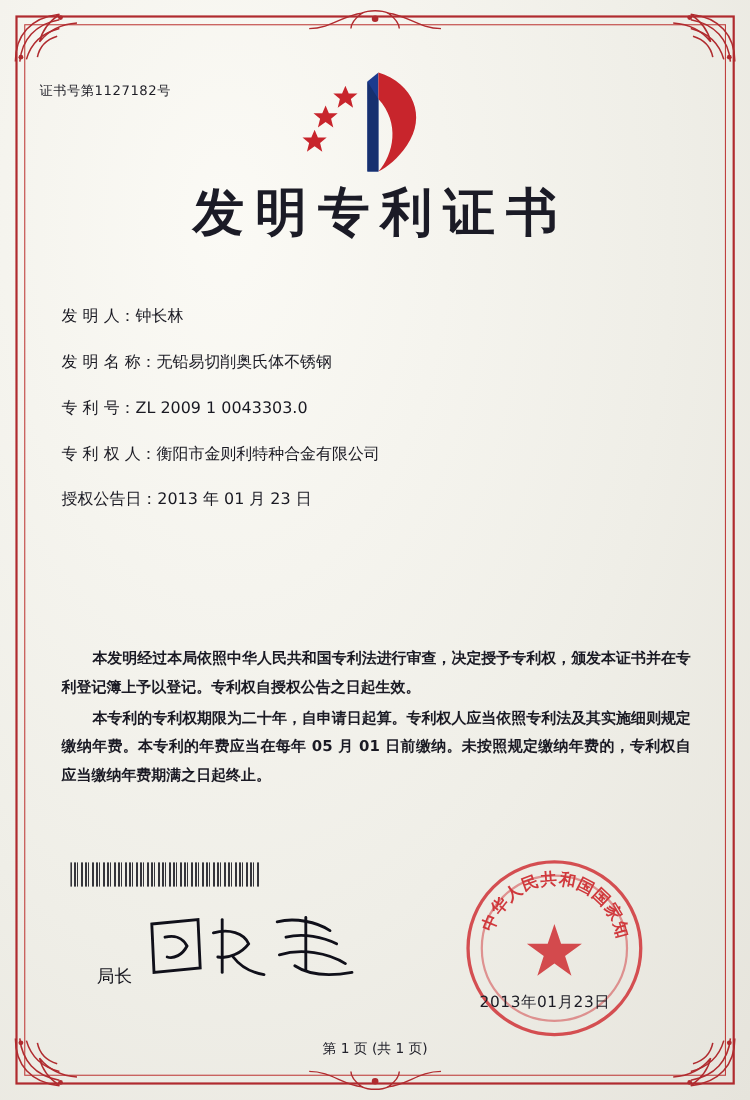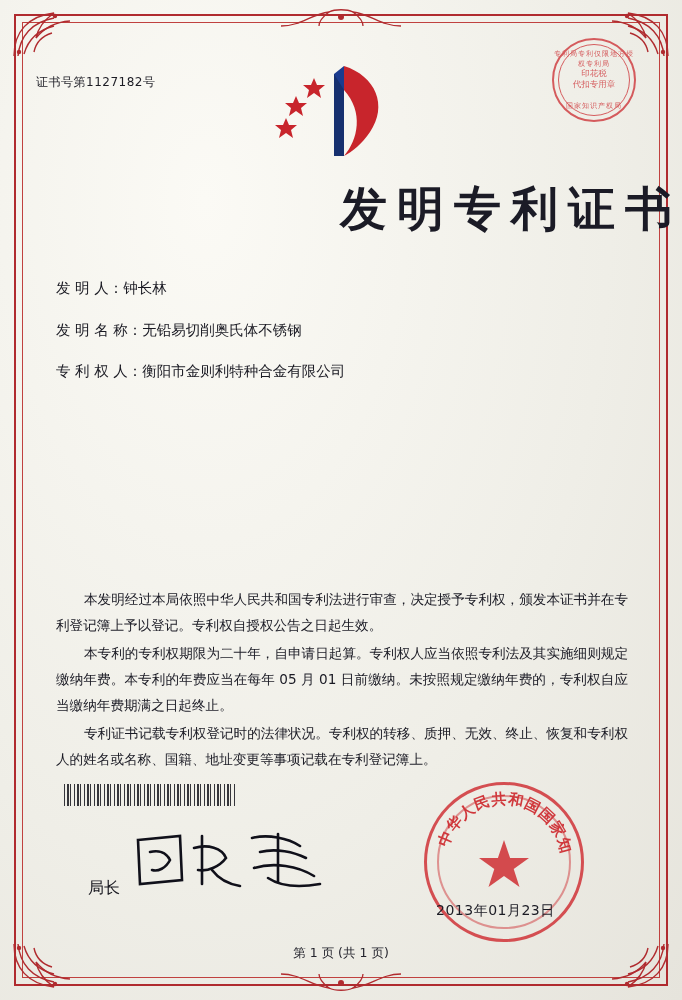--- a/index.html
+++ b/index.html
@@ -71,22 +71,22 @@
     position: absolute;
     left: 272px;
     top: 60px;
     width: 132px;
     height: 110px;
   }
   .title {
     position: absolute;
     left: 0;
     right: 0;
-    top: 178px;
-    text-align: right;
+    top: 162px;
+    text-align: center;
     font-size: 47px;
     font-weight: bold;
     letter-spacing: 10px;
     color: #1b1b26;
     font-family: "DejaVu Sans", "Liberation Sans", sans-serif;
     text-indent: 10px;
   }
 
   
   .seal-top {
@@ -156,20 +156,21 @@
   .paras {
     position: absolute;
     left: 56px;
     top: 586px;
     width: 572px;
     font-size: 13.6px;
     line-height: 26px;
     color: #1a1a24;
     font-family: "DejaVu Sans", "Liberation Sans", sans-serif;
     text-align: justify;
+    font-weight: bold;
   }
   .paras p {
     margin: 0 0 2px 0;
     text-indent: 28px;
   }
 
   
   .barcode {
     position: absolute;
     left: 64px;
@@ -320,48 +321,44 @@
         <polygon points="14,58 17,65 25,65 19,70 21,78 14,73 7,78 9,70 3,65 11,65"></polygon>
         <polygon points="24,36 27,43 35,43 29,48 31,56 24,51 17,56 19,48 13,43 21,43"></polygon>
         <polygon points="42,18 45,25 53,25 47,30 49,38 42,33 35,38 37,30 31,25 39,25"></polygon>
       </g>
       <path d="M62 14 L72 6 L72 96 L62 96 Z" fill="#1b3b8f"></path>
       <path d="M72 6 C104 16 116 46 98 72 C90 84 80 92 72 96 C86 80 92 52 72 30 Z" fill="#c8252c"></path>
       <path d="M62 14 L72 30 L72 96 L62 96 Z" fill="#16306f"></path>
     </svg>
   </div>
 
-  <div class="seal-top">
-    <div class="ring"></div>
-    <div class="arc-top">专利局专利仅限地方授权专利局</div>
-    <div class="mid">
-      <div>印花税</div>
-      <div>代扣专用章</div>
-    </div>
-    <div class="arc-bot">国家知识产权局</div>
-  </div>
 
   <div class="title">发明专利证书</div>
 
   <div class="fields">
     <div class="field">
       <span class="lbl">发 明 人：</span><span class="val">钟长林</span>
     </div>
     <div class="field">
       <span class="lbl">发 明 名 称：</span><span class="val">无铅易切削奥氏体不锈钢</span>
     </div>
     <div class="field">
+      <span class="lbl">专 利 号：</span><span class="val">ZL 2009 1 0043303.0</span>
+    </div>
+    <div class="field">
       <span class="lbl">专 利 权 人：</span><span class="val">衡阳市金则利特种合金有限公司</span>
+    </div>
+    <div class="field">
+      <span class="lbl">授权公告日：</span><span class="val">2013 年 01 月 23 日</span>
     </div>
   </div>
 
   <div class="paras">
     <p>本发明经过本局依照中华人民共和国专利法进行审查，决定授予专利权，颁发本证书并在专利登记簿上予以登记。专利权自授权公告之日起生效。</p>
     <p>本专利的专利权期限为二十年，自申请日起算。专利权人应当依照专利法及其实施细则规定缴纳年费。本专利的年费应当在每年 05 月 01 日前缴纳。未按照规定缴纳年费的，专利权自应当缴纳年费期满之日起终止。</p>
-    <p>专利证书记载专利权登记时的法律状况。专利权的转移、质押、无效、终止、恢复和专利权人的姓名或名称、国籍、地址变更等事项记载在专利登记簿上。</p>
   </div>
 
   <div class="barcode"></div>
 
   <div class="director">局长</div>
   <div class="signature">
     <svg viewBox="0 0 210 68" fill="none" stroke="currentColor" stroke-width="2.6" stroke-linecap="round">
       <path d="M10 14 L52 10 L54 54 L12 58 Z"></path>
       <path d="M22 26 C30 24 38 26 42 34 C38 42 30 46 24 44"></path>
       <path d="M74 10 L74 58"></path>

